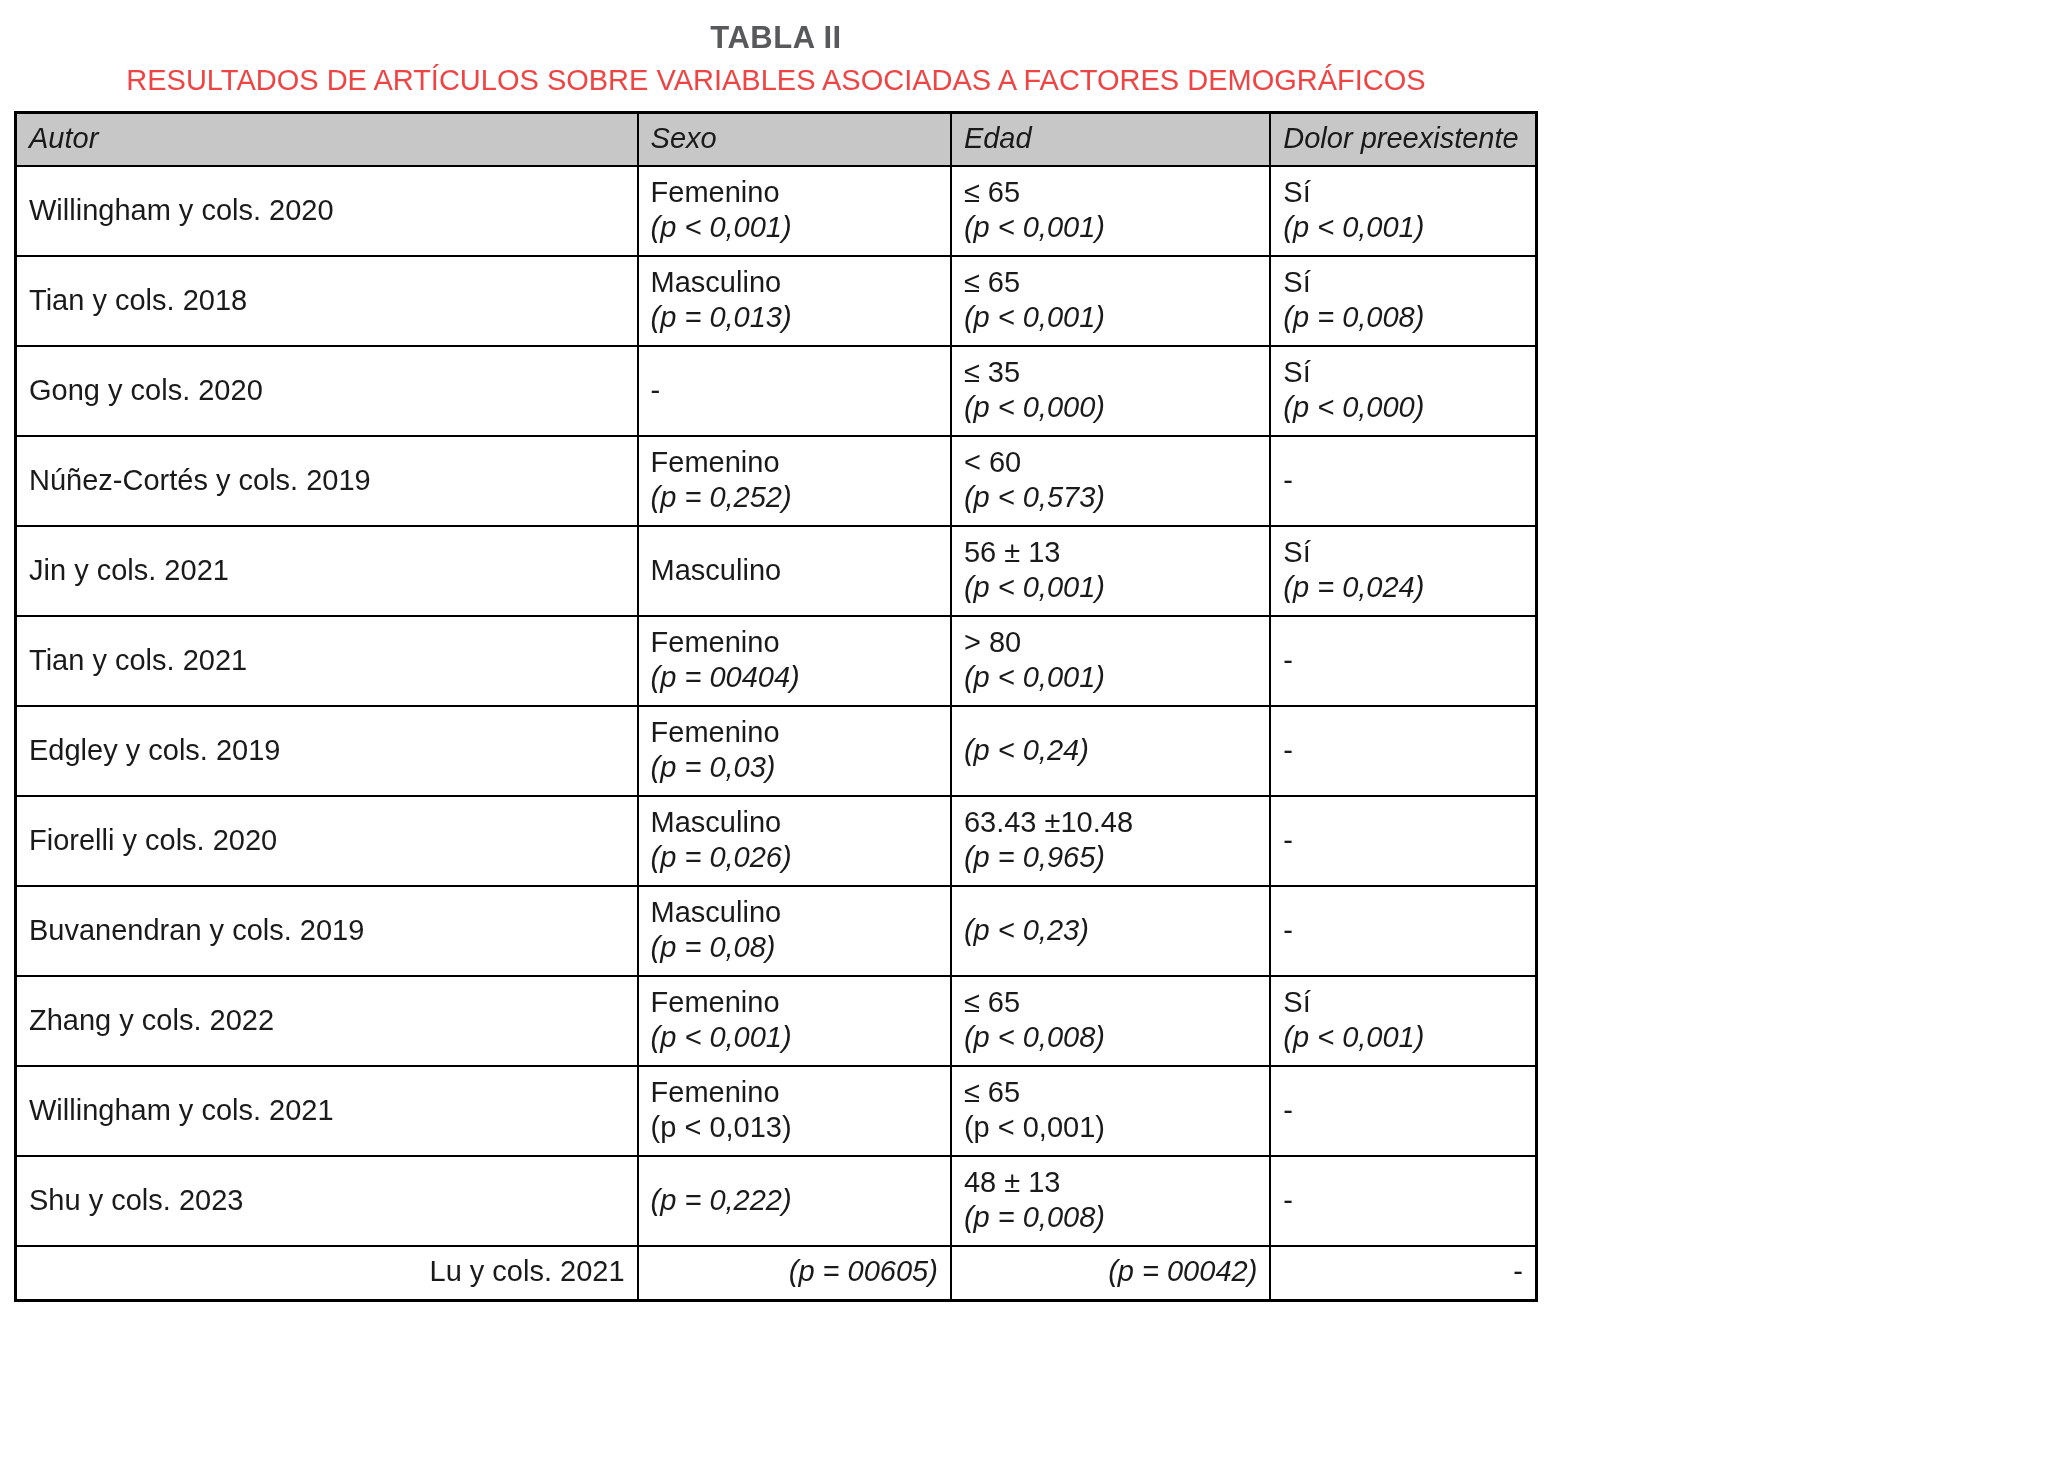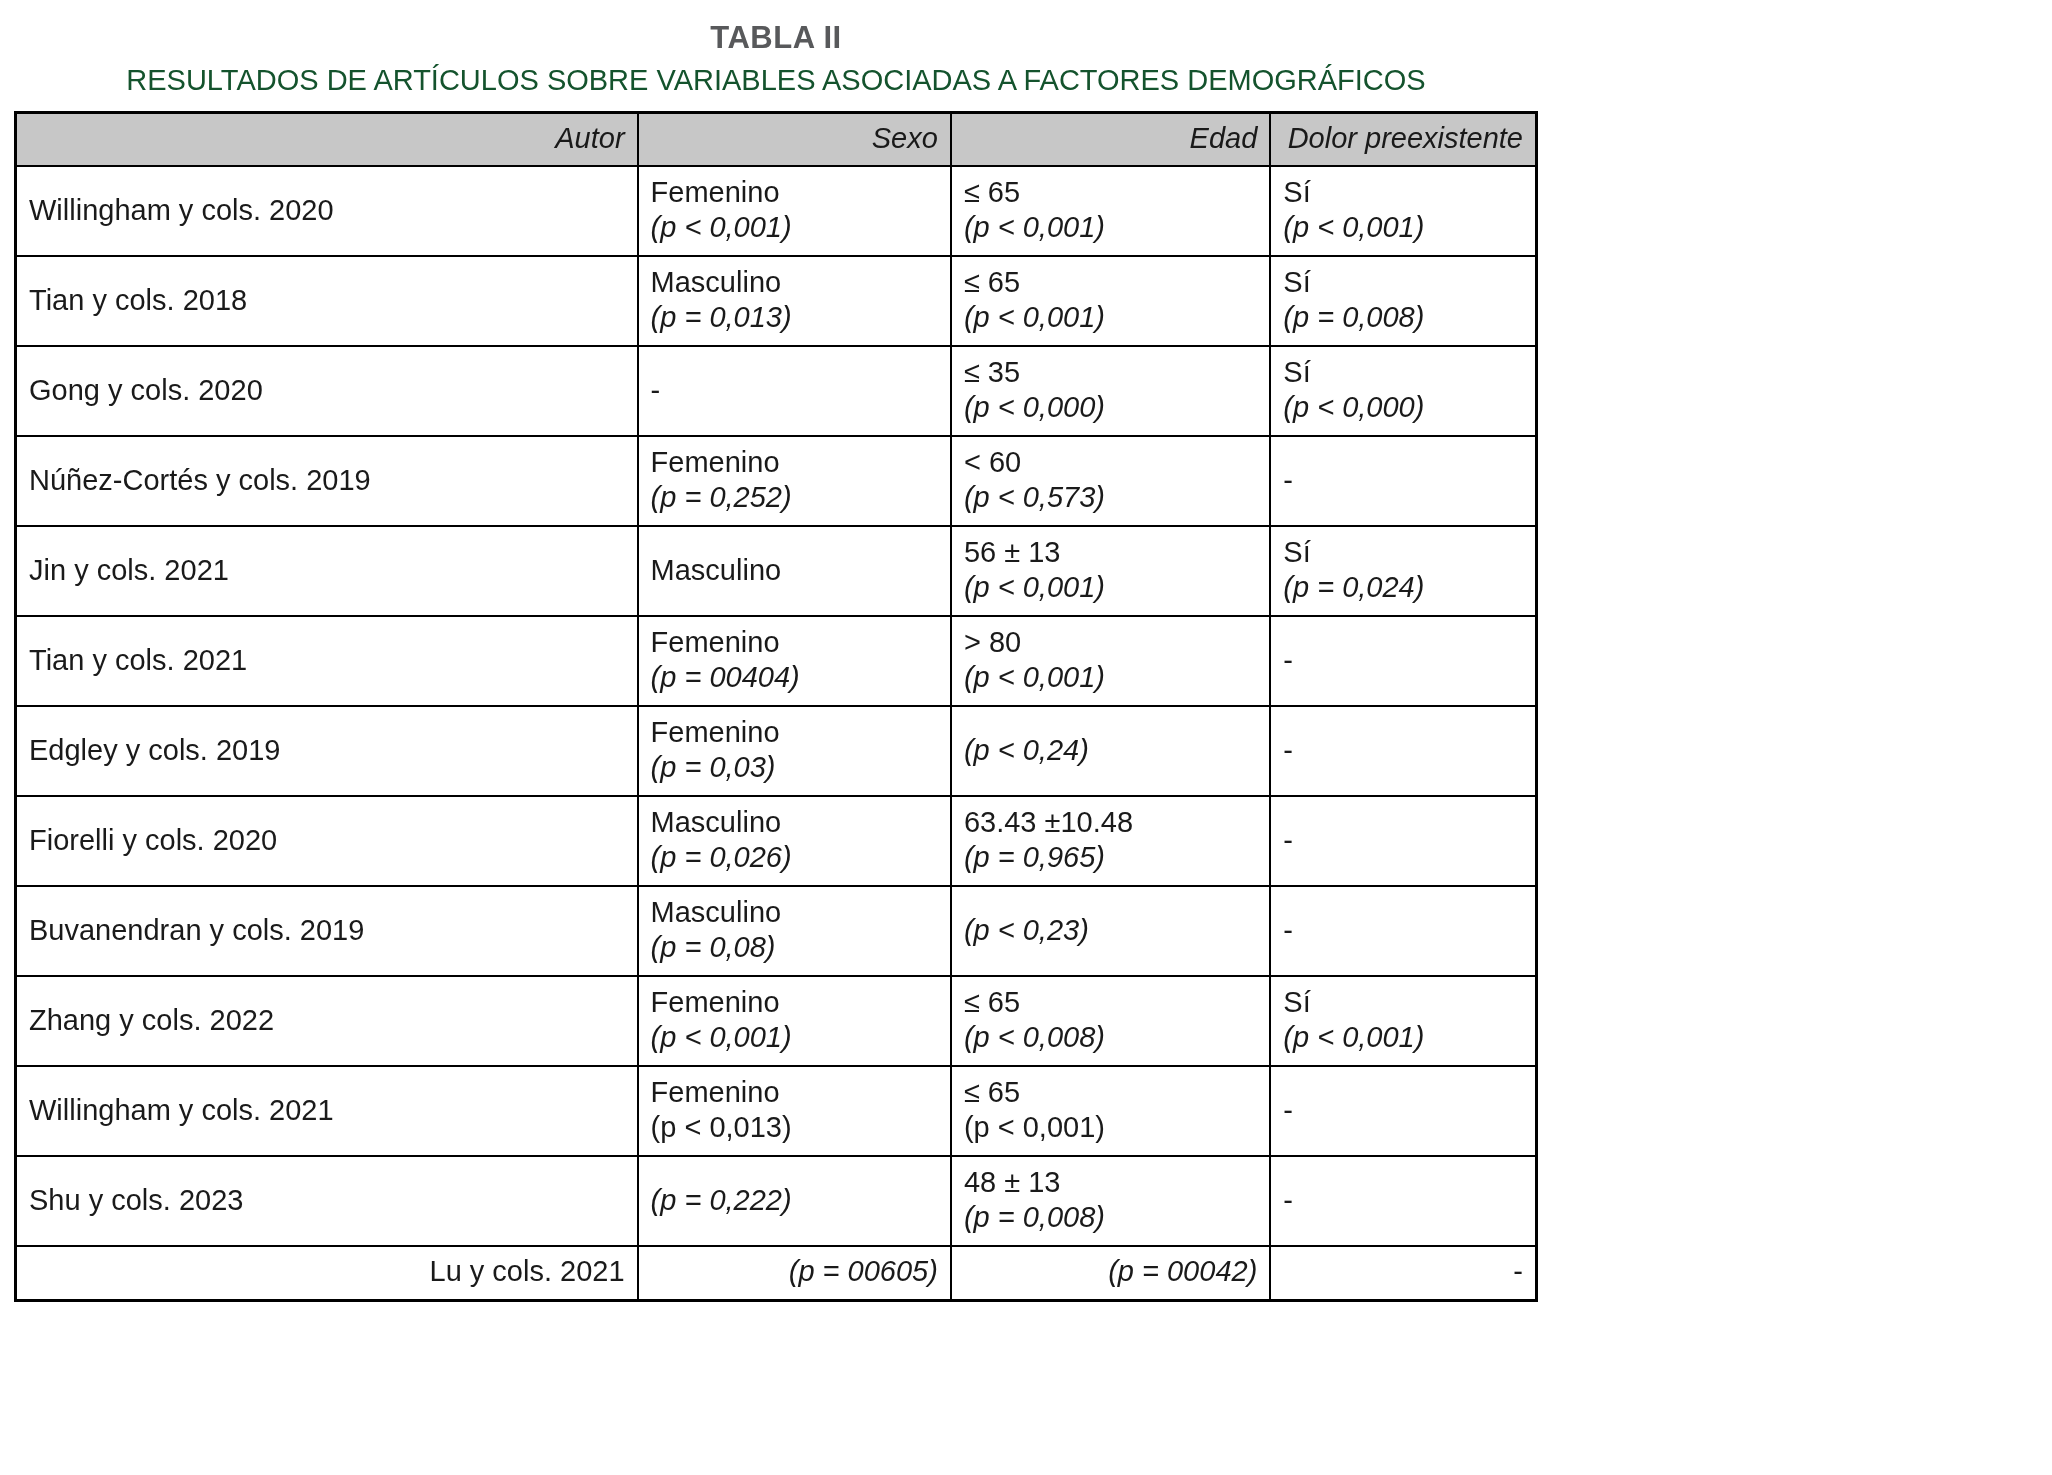--- a/index.html
+++ b/index.html
@@ -24,21 +24,21 @@
     font-size: 31px;
     font-weight: bold;
     color: #58595b;
     letter-spacing: 0.5px;
     margin: 0 0 8px 0;
   }
   .table-subtitle {
     text-align: center;
     font-size: 29px;
     font-weight: normal;
-    color: #14532d;
+    color: #ef4444;
     margin: 0 0 14px 0;
   }
   table.results {
     width: 100%;
     border-collapse: collapse;
     table-layout: fixed;
     border: 3px solid #000000;
   }
   table.results th,
   table.results td {
@@ -46,21 +46,21 @@
     font-size: 29px;
     line-height: 1.22;
     padding: 7px 12px 9px 12px;
     vertical-align: middle;
     overflow: hidden;
   }
   table.results th {
     background: #c7c7c7;
     font-style: italic;
     font-weight: normal;
-    text-align: right;
+    text-align: left;
     height: 30px;
   }
   table.results td {
     text-align: left;
     background: #ffffff;
   }
   col.c-autor { width: 40.9%; }
   col.c-sexo  { width: 20.6%; }
   col.c-edad  { width: 21.0%; }
   col.c-dolor { width: 17.5%; }

